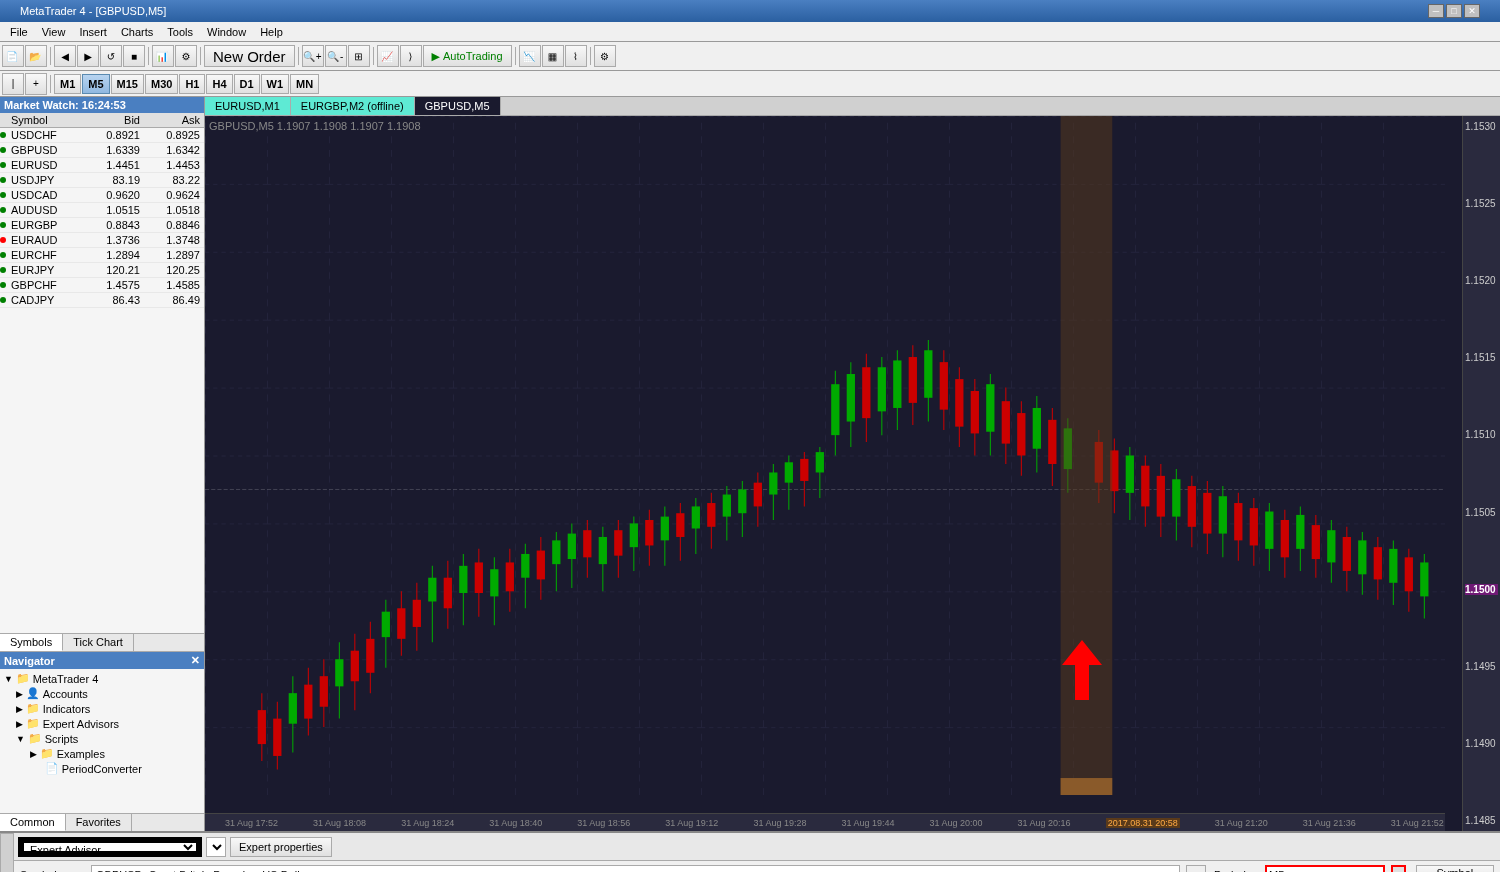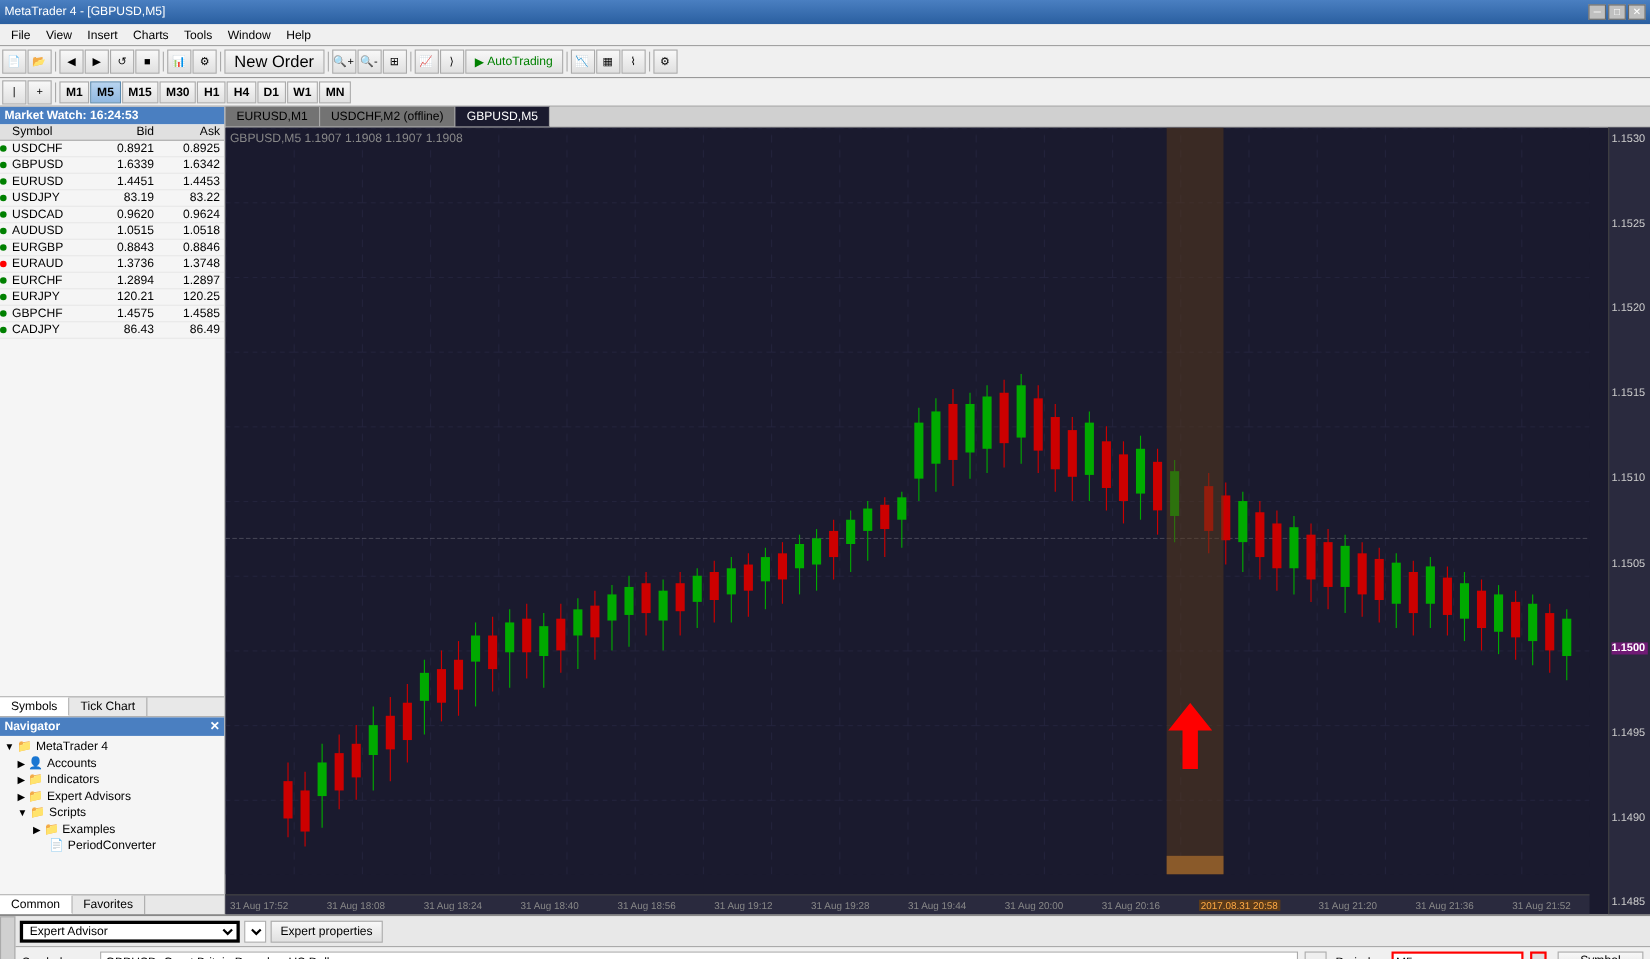--- a/index.html
+++ b/index.html
@@ -5,21 +5,21 @@
     * { margin: 0; padding: 0; box-sizing: border-box; }
     body { width: 1500px; height: 872px; overflow: hidden; font-family: 'Segoe UI', Tahoma, Arial, sans-serif; font-size: 11px; background: #c0c0c0; color: #000; }
 
     
     .title-bar {
       height: 22px;
       background: linear-gradient(to bottom, #4a7fc1, #2a5fa0);
       display: flex;
       align-items: center;
       justify-content: space-between;
-      padding: 0 4px;
+      padding: 0 20px;
       color: white;
       font-size: 11px;
     }
     .title-bar-controls { display: flex; gap: 2px; }
     .title-btn {
       width: 16px; height: 14px;
       background: #c0c0c0;
       border: 1px solid #666;
       font-size: 9px;
       display: flex; align-items: center; justify-content: center;
@@ -210,21 +210,21 @@
     .chart-tabs {
       display: flex;
       background: #d0d0d0;
       border-bottom: 1px solid #aaa;
     }
     .chart-tab {
       padding: 3px 10px;
       font-size: 11px;
       cursor: pointer;
       border-right: 1px solid #aaa;
-      background: #737373;
+      background: #5eead4;
     }
     .chart-tab.active {
       background: #1a1a2e;
       color: white;
     }
     .chart-info-bar {
       position: absolute;
       top: 4px;
       left: 4px;
       color: #888;
@@ -270,45 +270,45 @@
     
     .x-axis {
       height: 18px;
       background: #2a2a3e;
       border-top: 1px solid #444;
       display: flex;
       align-items: center;
       font-size: 9px;
       color: #888;
       overflow: hidden;
-      padding-left: 4px;
+      padding-left: 20px;
     }
     .x-label { margin-right: 35px; white-space: nowrap; }
     
     .x-highlight {
       background: #5a3a1a;
       color: #ffaa44;
       padding: 0 2px;
     }
     .bottom-ea-bar {
       height: 28px;
       background: #e8e8e8;
       border-bottom: 1px solid #aaa;
       display: flex;
       align-items: center;
       padding: 0 4px;
       gap: 4px;
     }
     .ea-select {
       height: 20px;
       background: white;
-      border: 3px solid #000000;
+      border: 6px solid #000000;
       font-size: 11px;
       padding: 0 2px;
-      width: 200px;
+      width: 184px;
     }
     .ea-name-box {
       height: 20px;
       background: white;
       border: 1px solid #aaa;
       font-size: 11px;
       padding: 0 4px;
       flex: 1;
       display: flex;
       align-items: center;
@@ -586,21 +586,21 @@
         <div class="panel-tab">Favorites</div>
       </div>
     </div>
 
   </div>
 
   <div style="flex:1; display:flex; flex-direction:column;">
 
     <div class="chart-tabs">
       <div class="chart-tab">EURUSD,M1</div>
-      <div class="chart-tab">USDCHF,M2 (offline)</div>
+      <div class="chart-tab">EURGBP,M2 (offline)</div>
       <div class="chart-tab active">GBPUSD,M5</div>
     </div>
 
     <div class="chart-canvas" style="flex:1; position:relative; background:#1a1a2e;">
       <div class="chart-info-bar">
         <span>GBPUSD,M5  1.1907 1.1908 1.1907 1.1908</span>
       </div>
 
       <svg id="chart-svg" style="position:absolute;left:0;top:0;width:calc(100% - 55px);height:calc(100% - 36px);" viewBox="0 0 1200 400" preserveAspectRatio="none">
 

